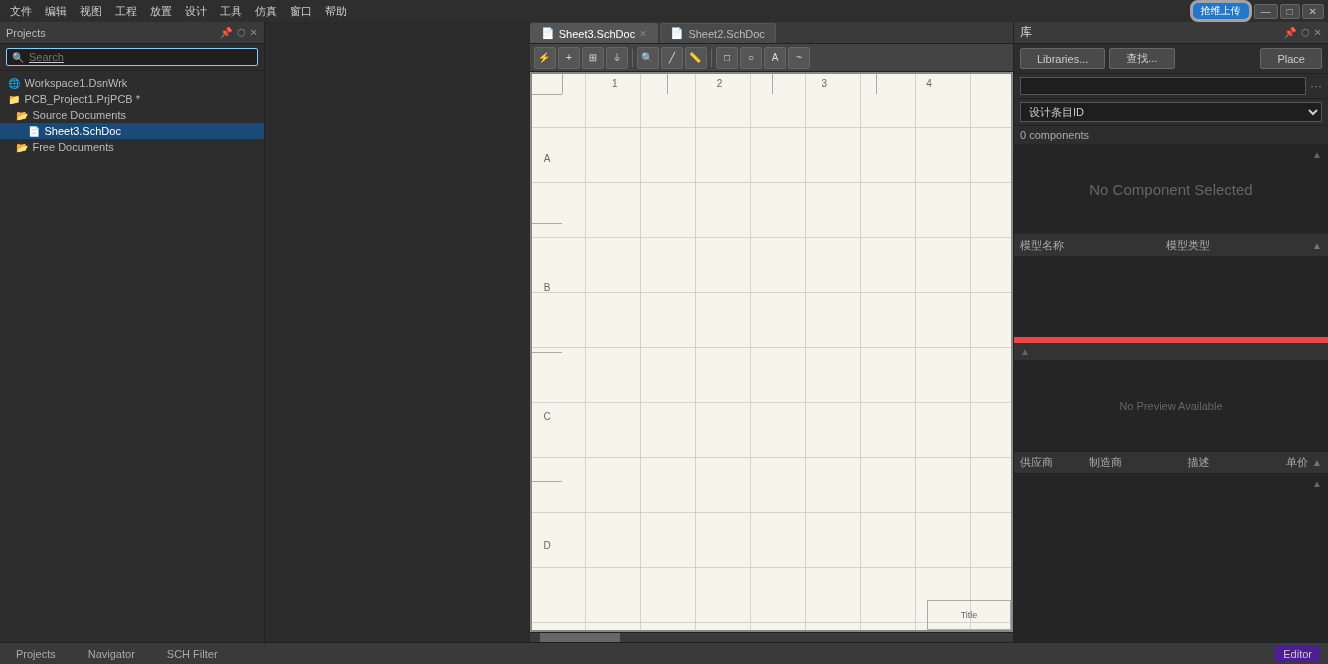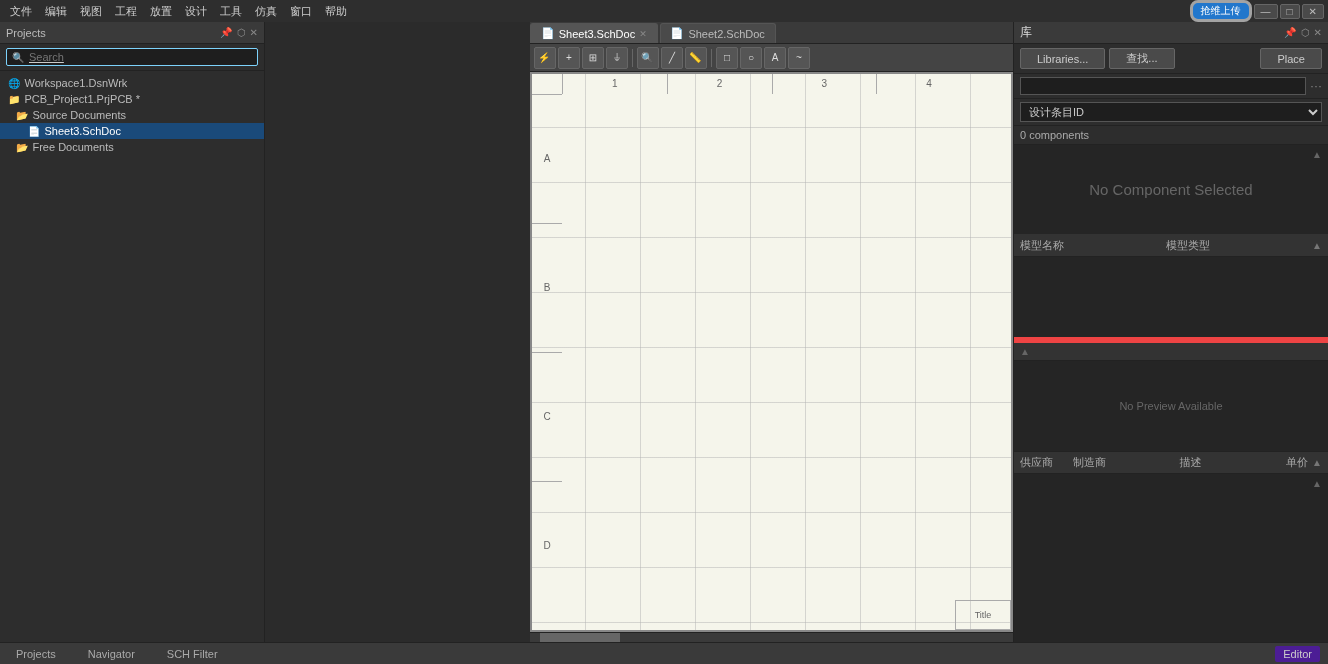--- a/index.html
+++ b/index.html
@@ -212,21 +212,21 @@
       line-height: 1;
       display: flex;
       align-items: center;
       justify-content: center;
     }
 
     .title-block {
       position: absolute;
       bottom: 0;
       right: 0;
-      width: 56px;
+      width: 84px;
       height: 30px;
       border: 1px solid #aaa;
       display: flex;
       align-items: center;
       justify-content: center;
       font-size: 9px;
       color: #666;
     }
 
     
@@ -670,21 +670,21 @@
         <span style="color:#666; font-size:10px;">▲</span>
       </div>
       <div class="preview-area">
         <span class="preview-text">No Preview Available</span>
       </div>
     </div>
 
     <div class="supplier-section">
       <div class="supplier-header">
         <span>供应商</span>
-        <span style="flex:1; margin-left:20px;">制造商</span>
+        <span style="flex:1; margin-left:36px;">制造商</span>
         <span style="flex:1;">描述</span>
         <span>单价</span>
         <span class="lib-section-collapse" style="margin-left:4px;">▲</span>
       </div>
       <div class="supplier-list-area">
         <div style="display:flex; align-items:center; justify-content:flex-end; padding:4px 6px;">
           <span style="color:#666; font-size:10px; cursor:pointer;">▲</span>
         </div>
       </div>
     </div>

